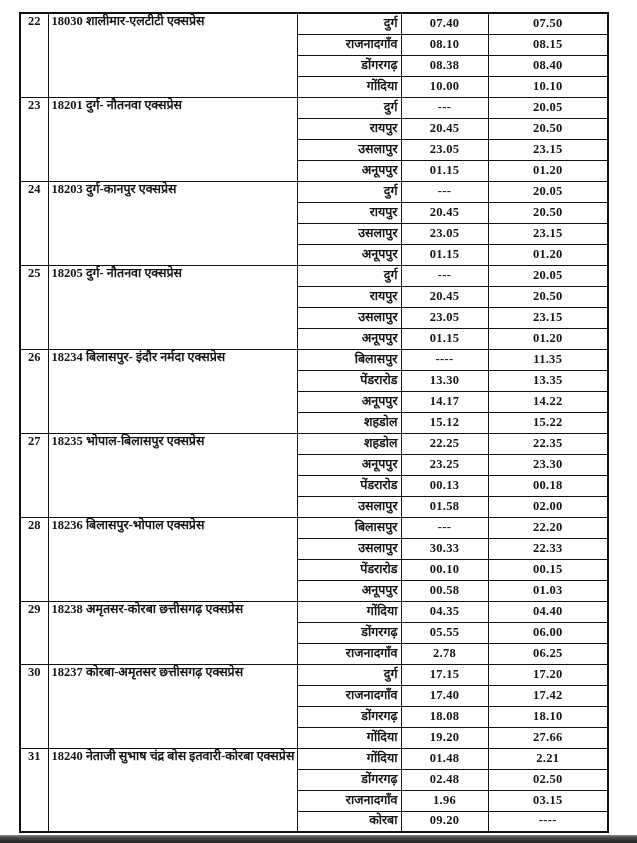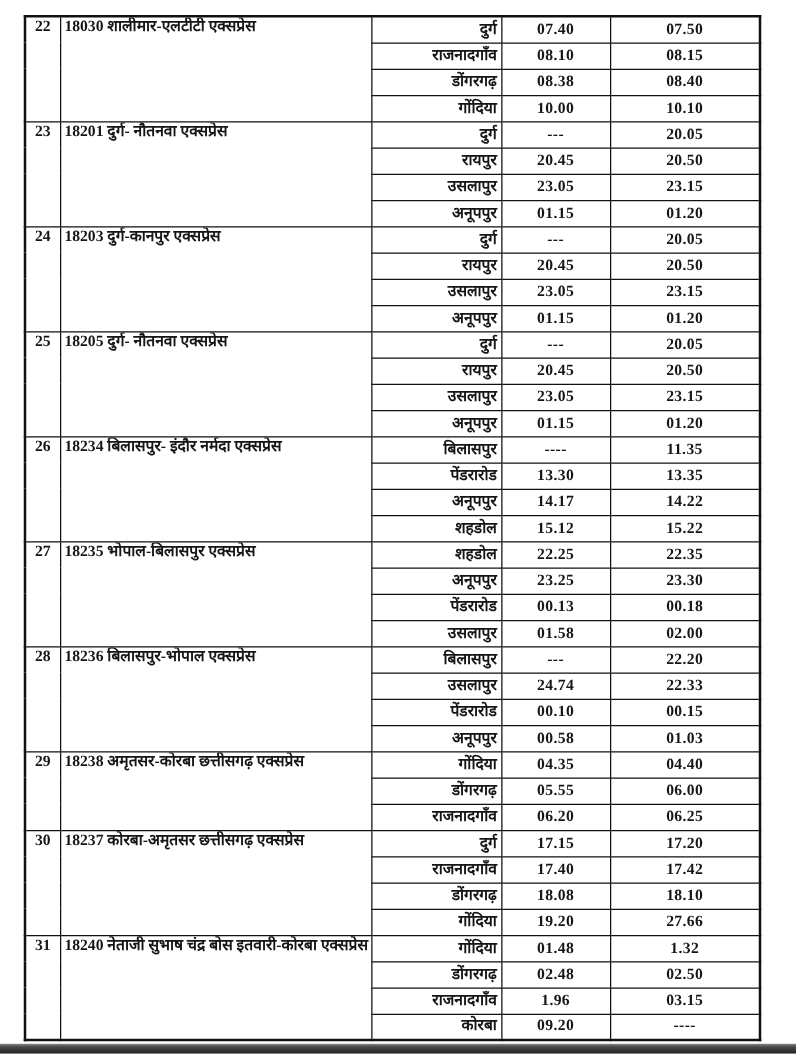--- a/index.html
+++ b/index.html
@@ -223,21 +223,21 @@
         </tr>
         <tr>
           <td class="sno" rowspan="4">28</td>
           <td class="name" rowspan="4">18236 बिलासपुर-भोपाल एक्सप्रेस</td>
           <td class="station">बिलासपुर</td>
           <td class="time">---</td>
           <td class="time">22.20</td>
         </tr>
         <tr>
           <td class="station">उसलापुर</td>
-          <td class="time">24.74</td>
+          <td class="time">30.33</td>
           <td class="time">22.33</td>
         </tr>
         <tr>
           <td class="station">पेंडरारोड</td>
           <td class="time">00.10</td>
           <td class="time">00.15</td>
         </tr>
         <tr>
           <td class="station">अनूपपुर</td>
           <td class="time">00.58</td>
@@ -250,21 +250,21 @@
           <td class="time">04.35</td>
           <td class="time">04.40</td>
         </tr>
         <tr>
           <td class="station">डोंगरगढ़</td>
           <td class="time">05.55</td>
           <td class="time">06.00</td>
         </tr>
         <tr>
           <td class="station">राजनादगाँव</td>
-          <td class="time">06.20</td>
+          <td class="time">2.78</td>
           <td class="time">06.25</td>
         </tr>
         <tr>
           <td class="sno" rowspan="4">30</td>
           <td class="name" rowspan="4">18237 कोरबा-अमृतसर छत्तीसगढ़ एक्सप्रेस</td>
           <td class="station">दुर्ग</td>
           <td class="time">17.15</td>
           <td class="time">17.20</td>
         </tr>
         <tr>
@@ -280,21 +280,21 @@
         <tr>
           <td class="station">गोंदिया</td>
           <td class="time">19.20</td>
           <td class="time">27.66</td>
         </tr>
         <tr>
           <td class="sno" rowspan="4">31</td>
           <td class="name" rowspan="4">18240 नेताजी सुभाष चंद्र बोस इतवारी-कोरबा एक्सप्रेस</td>
           <td class="station">गोंदिया</td>
           <td class="time">01.48</td>
-          <td class="time">1.32</td>
+          <td class="time">2.21</td>
         </tr>
         <tr>
           <td class="station">डोंगरगढ़</td>
           <td class="time">02.48</td>
           <td class="time">02.50</td>
         </tr>
         <tr>
           <td class="station">राजनादगाँव</td>
           <td class="time">1.96</td>
           <td class="time">03.15</td>

